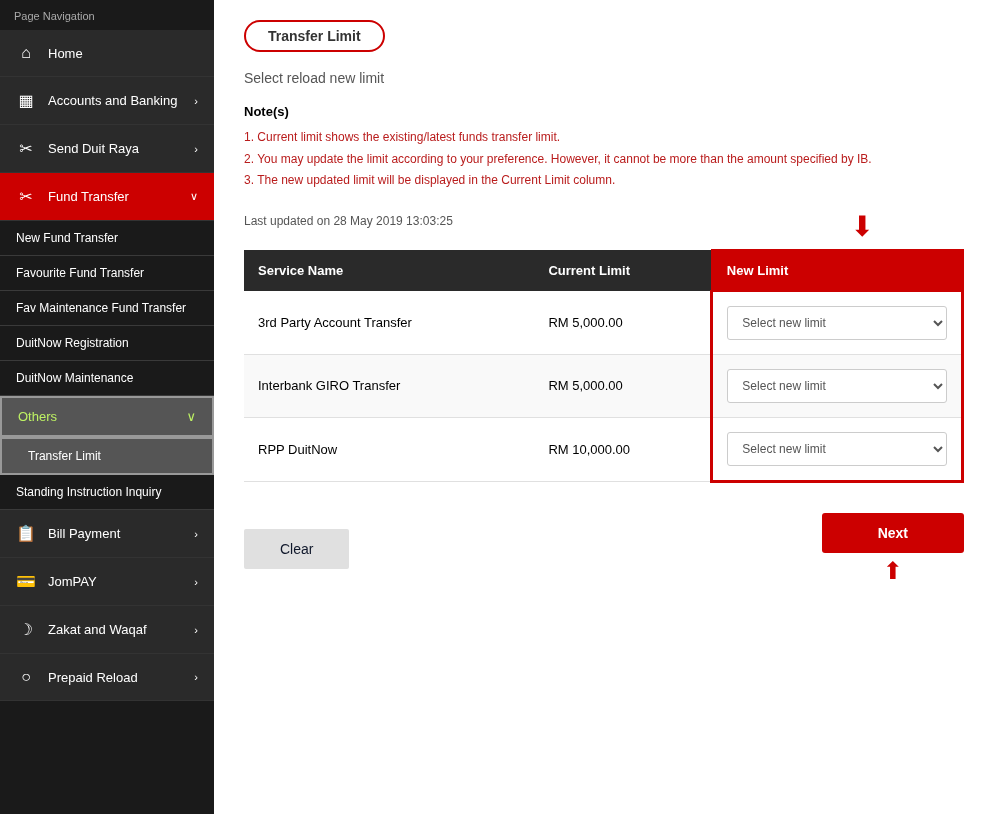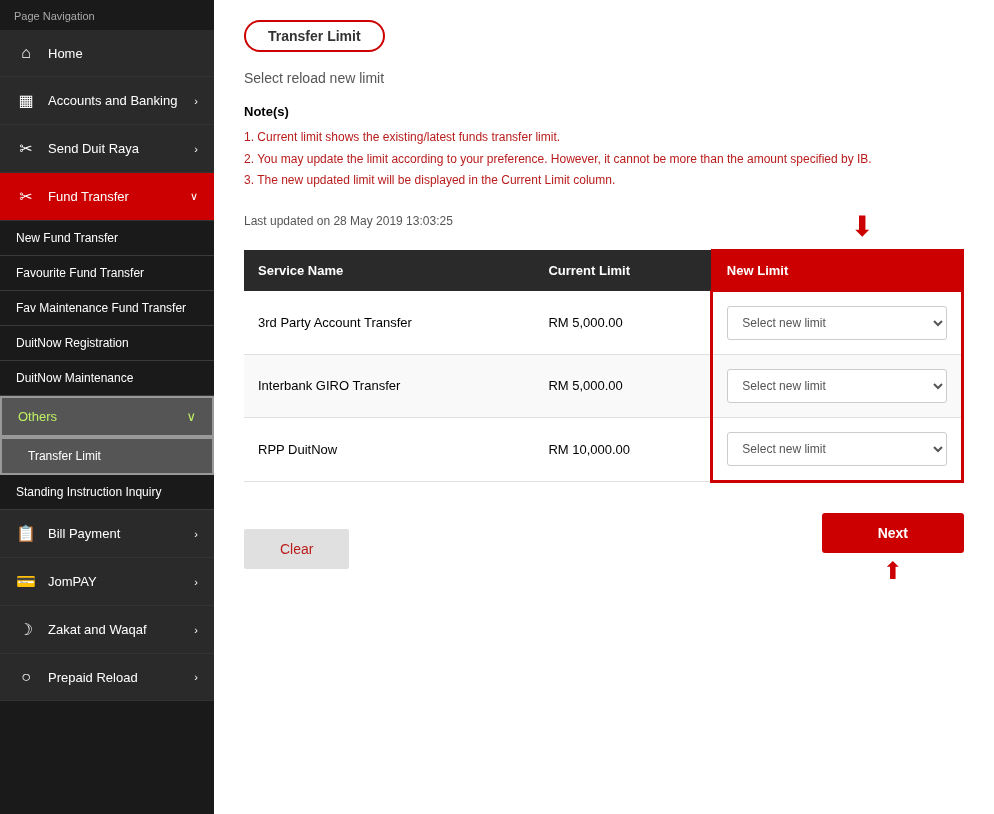--- a/index.html
+++ b/index.html
@@ -146,21 +146,21 @@
     
     .btn-row {
       display: flex;
       justify-content: space-between;
       align-items: center;
       margin-top: 10px;
     }
     .btn-clear {
       padding: 12px 36px;
       background: #e0e0e0;
-      color: #b91c1c;
+      color: #0f172a;
       border: none;
       border-radius: 2px;
       font-size: 14px;
       cursor: pointer;
     }
     .btn-next {
       padding: 12px 56px;
       background: #cc0000;
       color: #fff;
       border: none;

